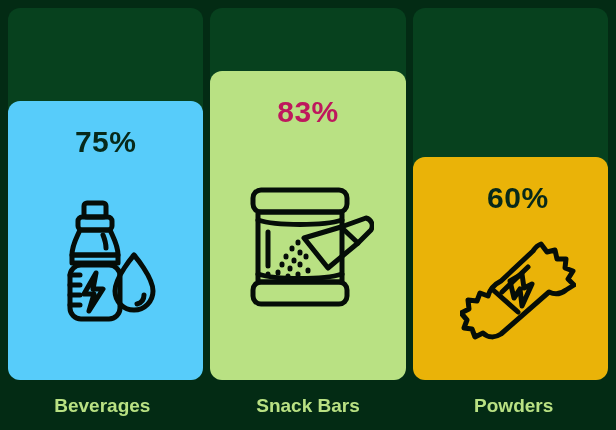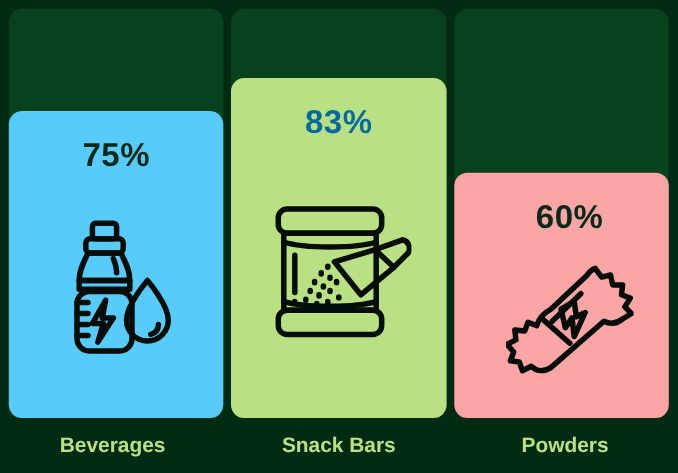--- a/index.html
+++ b/index.html
@@ -134,21 +134,21 @@
             <path d="M78 56 C78 56 97 78 97 92 A19 19 0 0 1 59 92 C59 78 78 56 78 56 Z"></path>
             <path d="M88 96 C88 101 85 104 81 105"></path>
           </svg>
         </div>
       </div>
     </div>
 
     <div class="bar-column">
       <div class="bar-track" style="background: rgb(7, 65, 30);"></div>
       <div class="bar-fill" style="height: 83%; background: rgb(185, 225, 131);">
-        <div class="bar-value" style="color: #0369a1;">83%</div>
+        <div class="bar-value" style="color: #be185d;">83%</div>
         <div class="bar-icon">
           <svg width="132" height="122" viewBox="0 0 132 122" fill="none" stroke="#050d08" stroke-width="5" stroke-linecap="round" stroke-linejoin="round">
             <rect x="11" y="4" width="94" height="22" rx="8"></rect>
             <path d="M16 26 L100 26 L100 96 L16 96 Z"></path>
             <path d="M16 34 C34 40 82 40 100 34"></path>
             <path d="M16 88 C34 94 82 94 100 88"></path>
             <rect x="11" y="96" width="94" height="22" rx="8"></rect>
             <path d="M26 46 L26 80"></path>
             <path d="M26 88 L26 89"></path>
             <path d="M62 52 L99 41 L116 57 L86 82 Z"></path>
@@ -156,21 +156,21 @@
             <path d="M56 56 L56 57 M50 62 L50 63 M58 66 L58 67 M44 70 L44 71 M52 74 L52 75
                      M40 78 L40 79 M48 82 L48 83 M58 78 L58 79 M64 70 L64 71
                      M36 86 L36 87 M46 90 L46 91 M56 88 L56 89 M66 84 L66 85"></path>
           </svg>
         </div>
       </div>
     </div>
 
     <div class="bar-column">
       <div class="bar-track" style="background: rgb(7, 65, 30);"></div>
-      <div class="bar-fill" style="height: 60%; background: #fca5a5; padding-left: 15px;">
+      <div class="bar-fill" style="height: 60%; background: #eab308; padding-left: 15px;">
         <div class="bar-value" style="color: rgb(7, 41, 26);">60%</div>
         <div class="bar-icon">
           <svg width="116" height="106" viewBox="0 0 116 106" fill="none" stroke="#050d08" stroke-width="5" stroke-linecap="round" stroke-linejoin="round">
             <path d="M78 6 L84 14 L92 12 L94 21 L103 21 L102 30 L110 33 L105 41
                      L111 47 L103 52 C98 56 92 57 86 54
                      L38 96 C32 100 25 100 20 95 L12 99 L9 91 L1 90 L4 82
                      L-2 75 L6 71 L5 62 L14 63 L17 55 L25 58
                      C27 51 32 46 38 43 L70 13 C72 10 75 7 78 6 Z" transform="translate(3,2)"></path>
             <path d="M42 56 L68 31"></path>
             <path d="M58 76 L32 53"></path>

